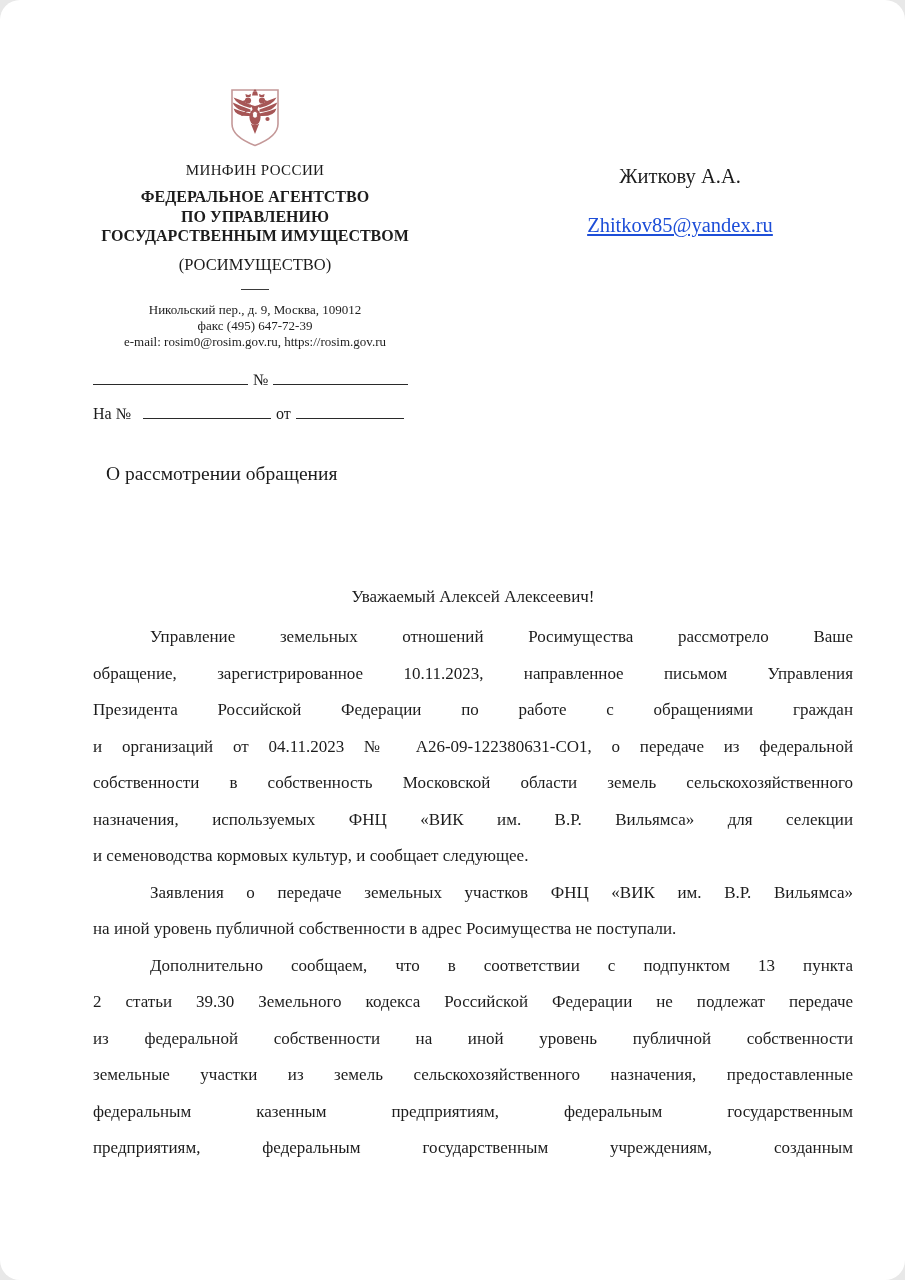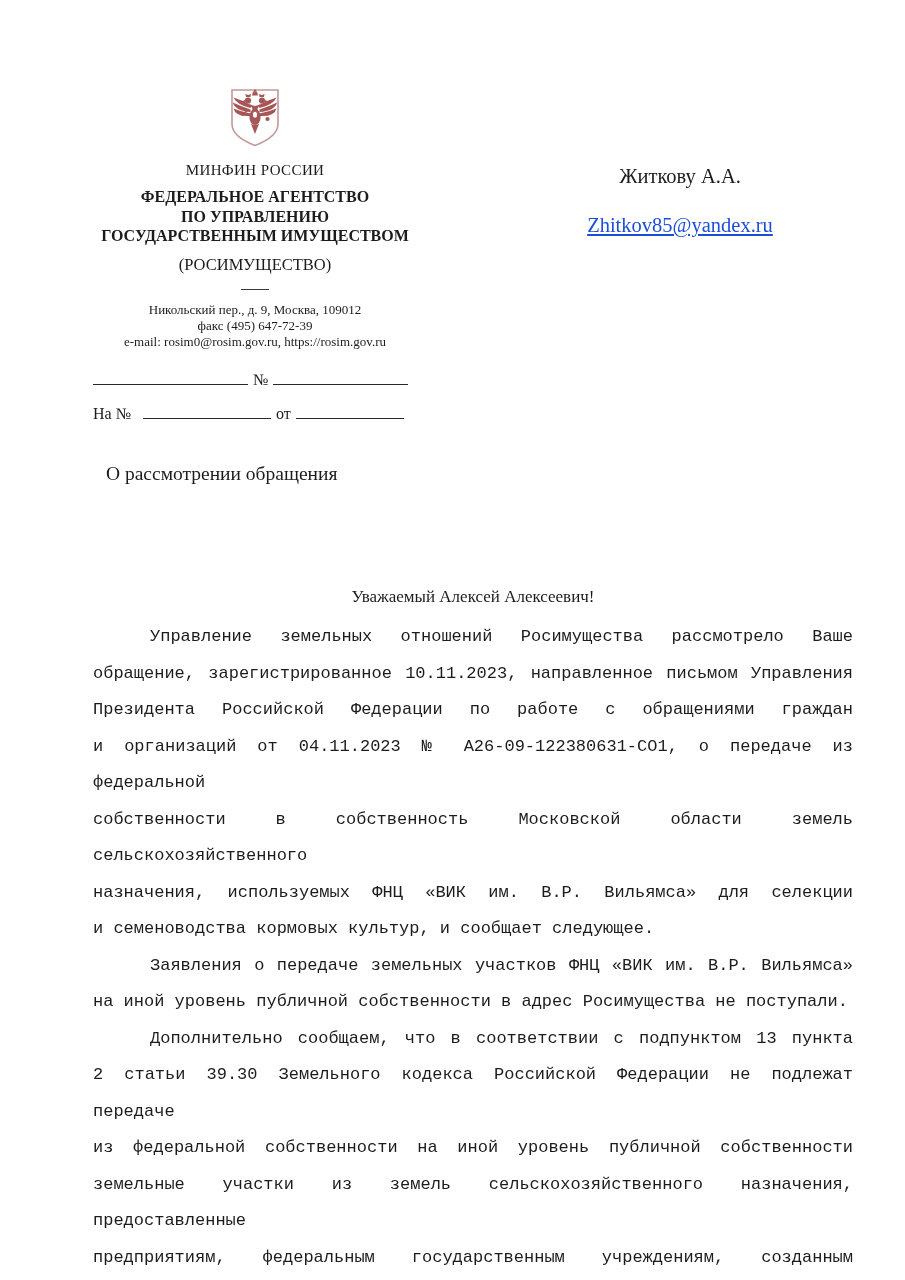--- a/index.html
+++ b/index.html
@@ -6,20 +6,21 @@
   html, body { background: #e8e8e8; }
   .page {
     position: relative;
     width: 905px;
     height: 1280px;
     background: #ffffff;
     margin: 0 auto;
     font-family: "Liberation Serif", "DejaVu Serif", serif;
     color: #1c1c1c;
     overflow: hidden;
+    border-radius: 20px;
   }
 
   
   .letterhead {
     position: absolute;
     left: 60px; top: 87px;
     width: 390px;
     text-align: center;
   }
   .emblem { display: inline-block; width: 56px; height: 61px; }
@@ -91,21 +92,21 @@
     position: absolute;
     left: 93px; top: 577px;
     width: 760px;
     font-size: 17px;
   }
   .salutation {
     text-align: center;
     line-height: 39px;
     margin-bottom: 3px;
   }
-  .line { line-height: 36.5px; font-family: Liberation Mono, monospace; }
+  .line { line-height: 36.5px; }
   .line.just { text-align: justify; text-align-last: justify; }
   .line.ind { text-indent: 57px; }
 </style>
 </head>
 <body>
 
 <div class="page">
 
   <div class="letterhead">
     <span class="emblem">
@@ -179,17 +180,18 @@
         <div class="line just">и организаций от 04.11.2023 № А26-09-122380631-СО1, о передаче из федеральной</div>
         <div class="line just">собственности в собственность Московской области земель сельскохозяйственного</div>
         <div class="line just">назначения, используемых ФНЦ «ВИК им. В.Р. Вильямса» для селекции</div>
         <div class="line">и семеноводства кормовых культур, и сообщает следующее.</div>
         <div class="line just ind">Заявления о передаче земельных участков ФНЦ «ВИК им. В.Р. Вильямса»</div>
         <div class="line">на иной уровень публичной собственности в адрес Росимущества не поступали.</div>
         <div class="line just ind">Дополнительно сообщаем, что в соответствии с подпунктом 13 пункта</div>
         <div class="line just">2 статьи 39.30 Земельного кодекса Российской Федерации не подлежат передаче</div>
         <div class="line just">из федеральной собственности на иной уровень публичной собственности</div>
         <div class="line just">земельные участки из земель сельскохозяйственного назначения, предоставленные</div>
+        <div class="line just">федеральным казенным предприятиям, федеральным государственным</div>
         <div class="line just">предприятиям, федеральным государственным учреждениям, созданным</div>
       </div>
   </div>
 
 </div>
 
 </body></html>

